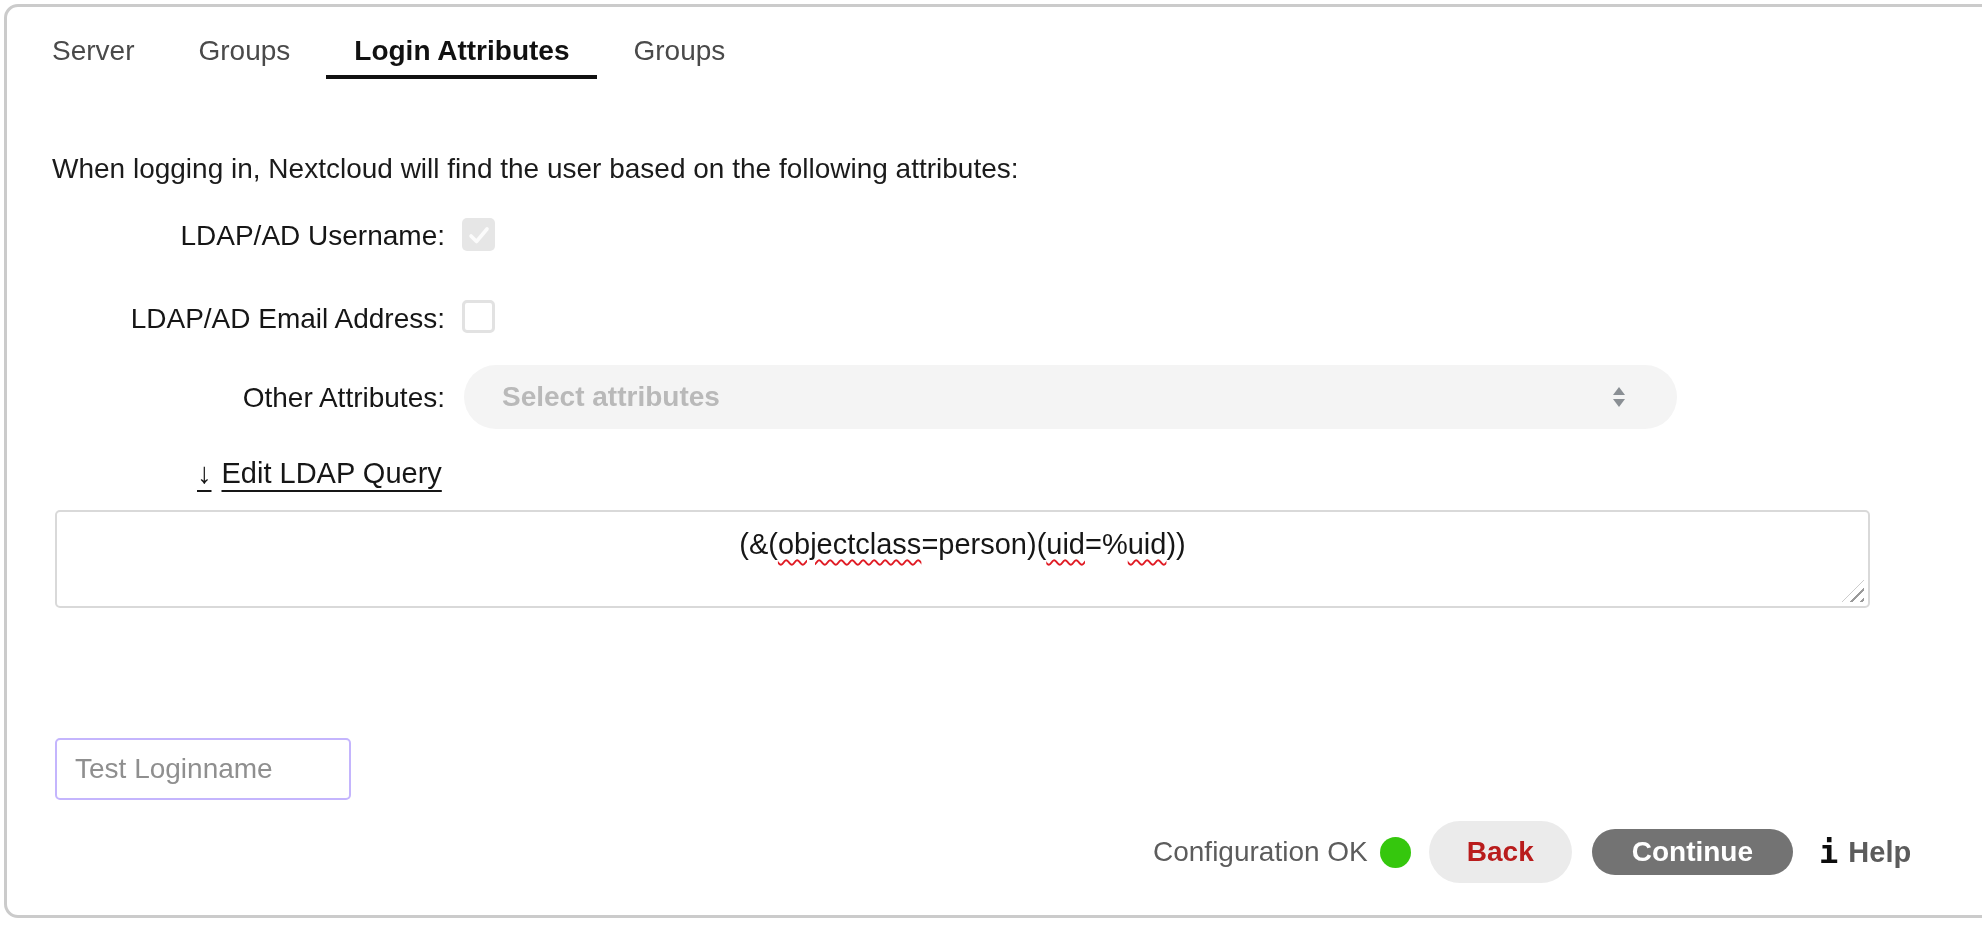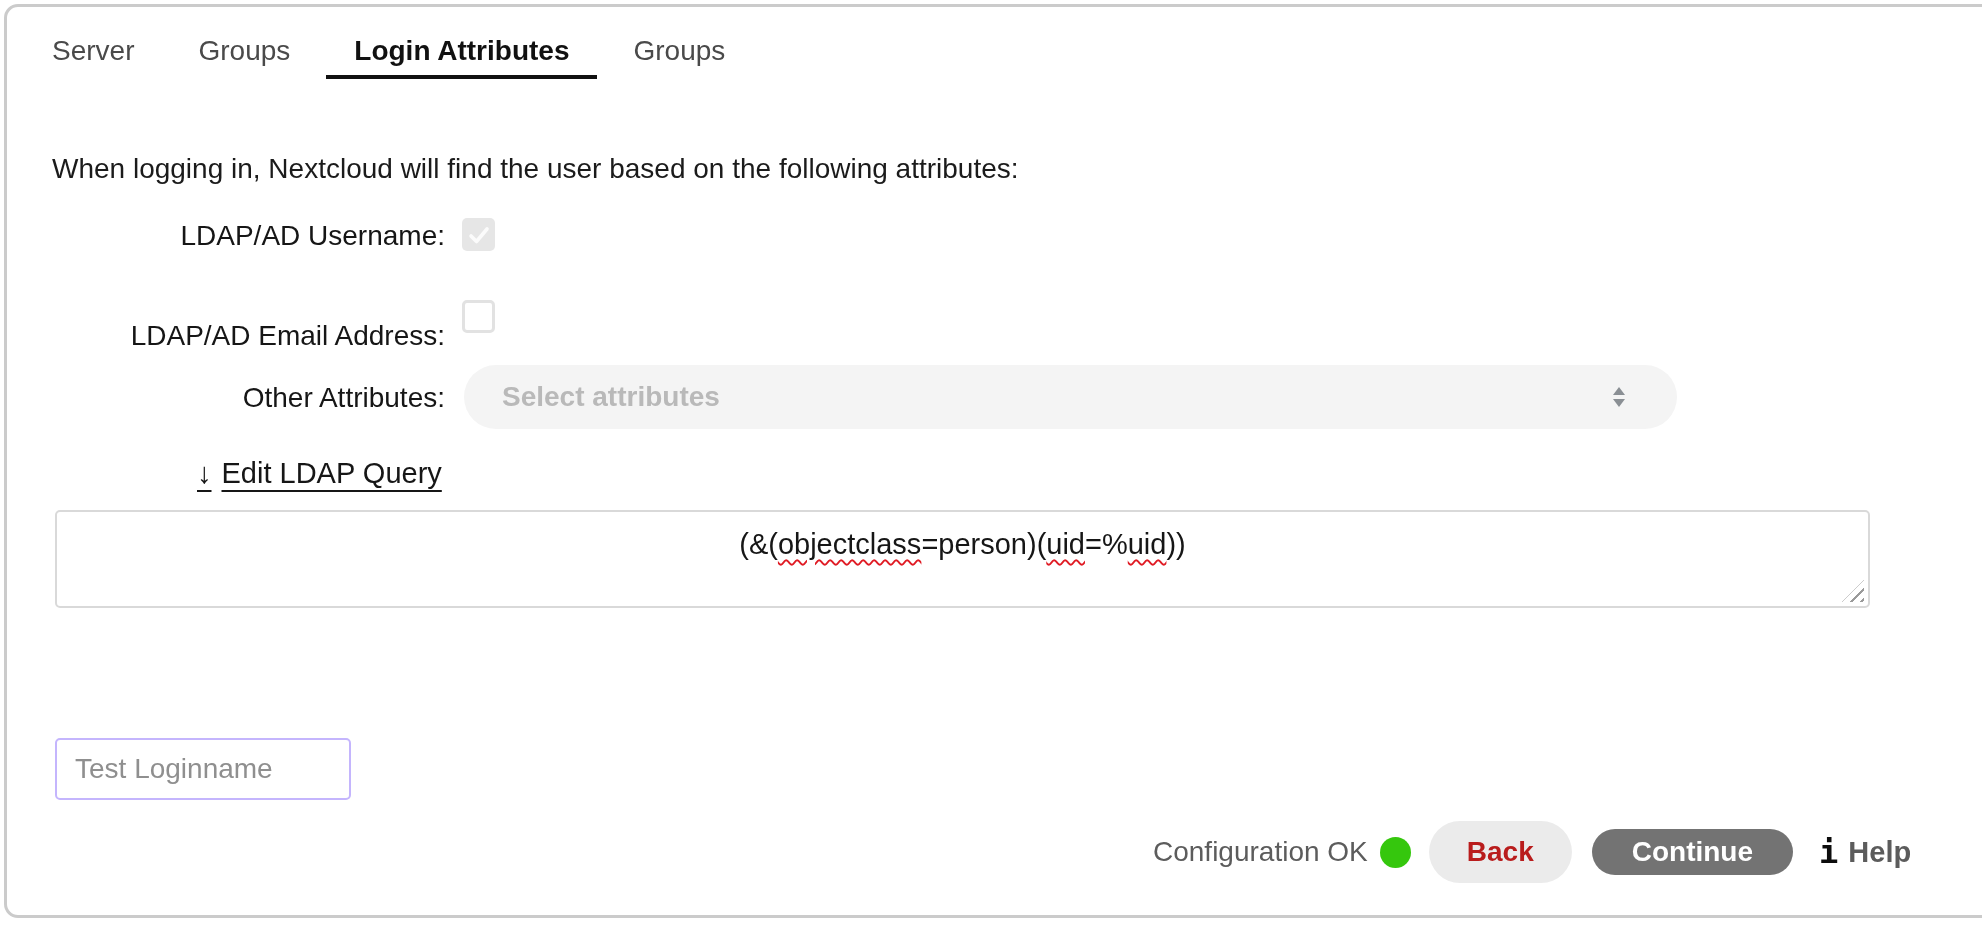--- a/index.html
+++ b/index.html
@@ -38,21 +38,21 @@
     position: absolute; left: 45px; top: 146px;
     font-size: 28px; color: #1b1b1b;
   }
   
   .row-label {
     position: absolute; left: 0; width: 438px;
     text-align: right; font-size: 28px; color: #161616;
     line-height: 34px;
   }
   .lbl-username { top: 212px; }
-  .lbl-email    { top: 312px; padding-left: 28px; }
+  .lbl-email    { top: 295px; padding-left: 28px; }
   .lbl-other    { top: 374px; }
   .checkbox {
     position: absolute; left: 455px;
     width: 33px; height: 33px;
     border-radius: 5px;
   }
   .checkbox.checked-disabled {
     top: 211px;
     background: #e6e6e6;
     display: flex; align-items: center; justify-content: center;

